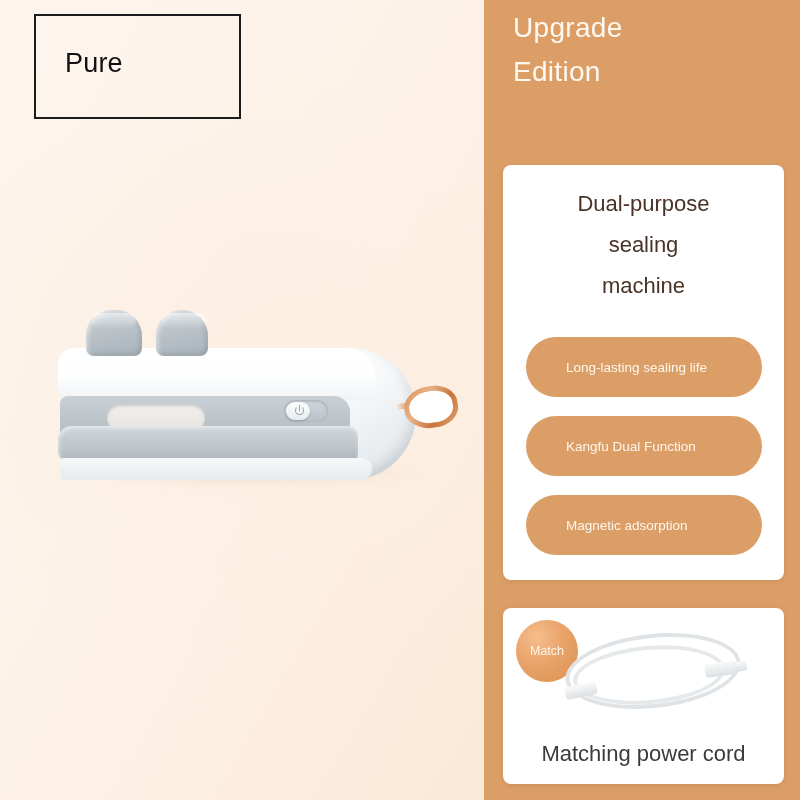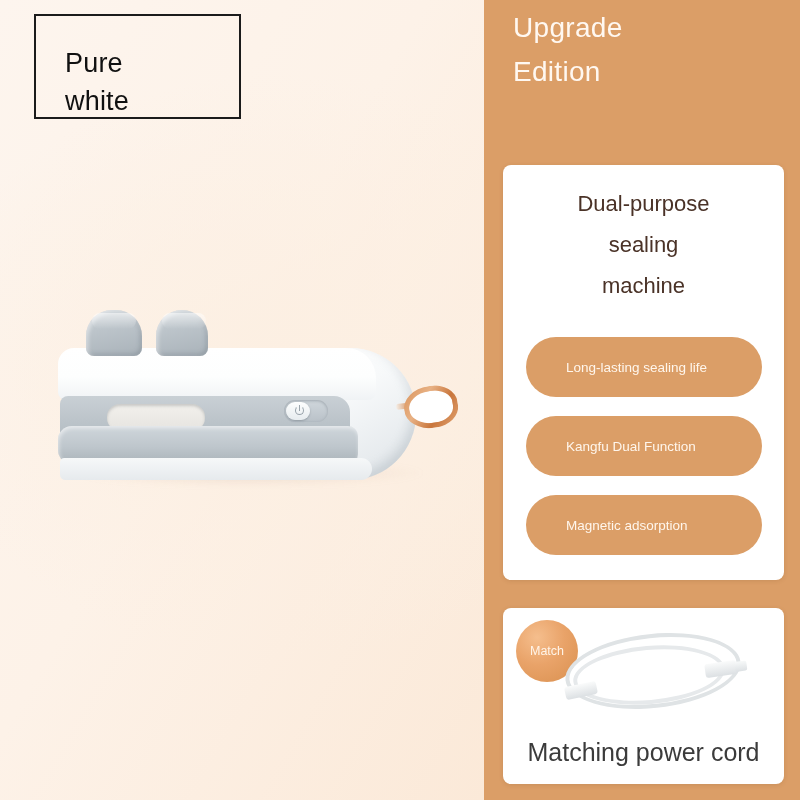--- a/index.html
+++ b/index.html
@@ -257,21 +257,21 @@
     justify-content: center;
     color: #FFF4E8;
     font-size: 12.5px;
   }
   .cord-caption {
     position: absolute;
     left: 0; bottom: 17px;
     width: 281px;
     text-align: center;
     color: #3B3B3B;
-    font-size: 25px;
+    font-size: 22px;
   }
   .cord-art {
     position: absolute;
     left: 50px; top: 18px;
     width: 225px; height: 100px;
   }
   .cord-art .wire {
     position: absolute;
     border: 4px solid #E3E6E8;
     background: transparent;
@@ -306,21 +306,20 @@
 </style>
 </head>
 <body>
 
 <div class="page">
 
   <div class="left-panel">
 
     <div class="label-box">
       <span class="ln">Pure</span>
-      <span class="ln">white</span>
     </div>
 
     <div class="product">
       <div class="prod-shadow"></div>
 
       <div class="body-outer"></div>
       <div class="nose"></div>
       <div class="arm-top"></div>
       <div class="inner-grey"></div>
       <div class="slot"></div>

